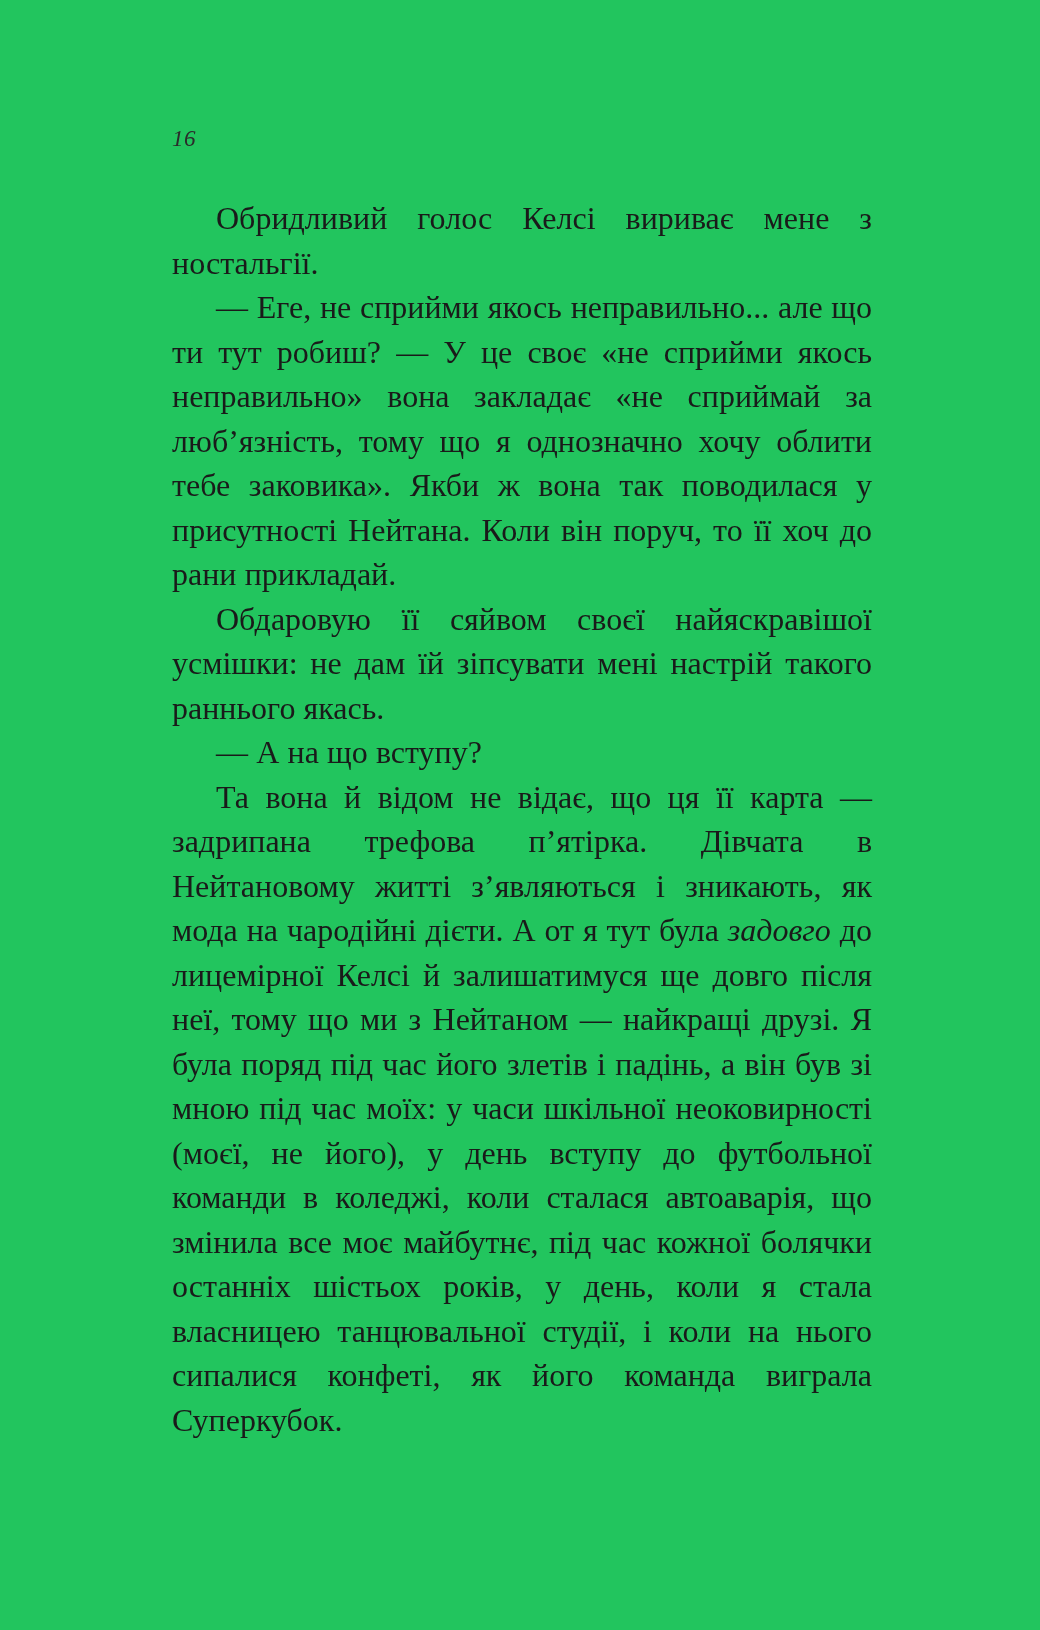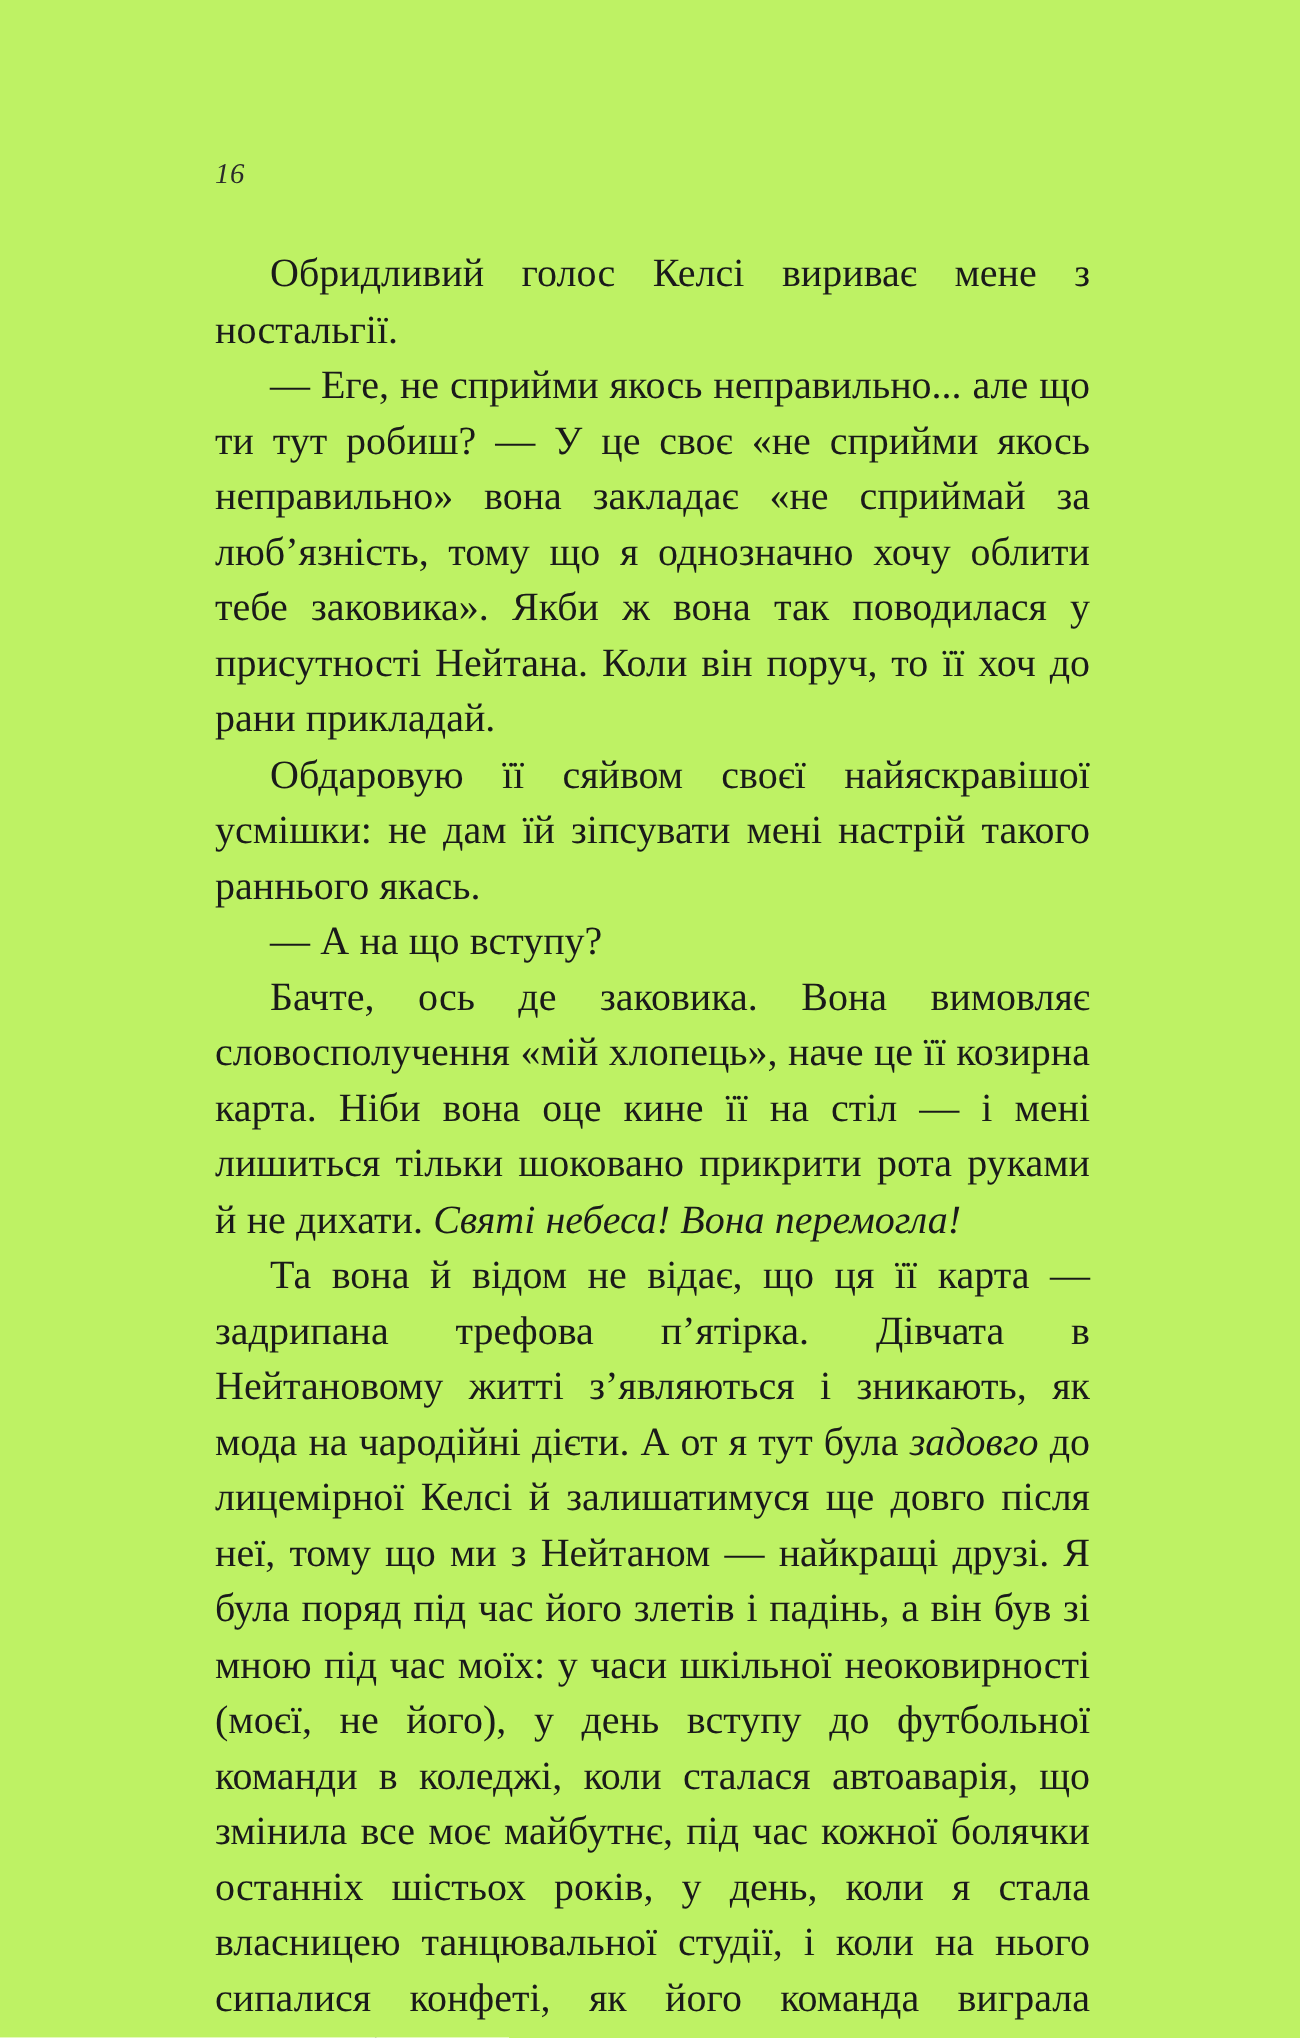--- a/index.html
+++ b/index.html
@@ -4,21 +4,21 @@
 <style>
   html, body {
     margin: 0;
     padding: 0;
     background: #ffffff;
   }
   .page {
     position: relative;
     width: 1040px;
     height: 1630px;
-    background: #bef264;
+    background: #22c55e;
     overflow: hidden;
     font-family: "Liberation Serif", "DejaVu Serif", serif;
     color: #1a1a1a;
   }
   .folio {
     position: absolute;
     left: 172px;
     top: 126px;
     font-size: 23px;
     font-style: italic;
@@ -50,17 +50,16 @@
 
 <div class="page">
 
   <div class="folio">16</div>
 
   <div class="textblock">
       <p id="para-1">Обридливий голос Келсі вириває мене з ностальгії.</p>
       <p id="para-2">— Еге, не сприйми якось неправильно... але що ти тут робиш? — У це своє «не сприйми якось неправильно» вона закладає «не сприймай за люб’язність, тому що я однозначно хочу облити тебе заковика». Якби ж вона так поводилася у присутності Нейтана. Коли він поруч, то її хоч до рани прикладай.</p>
       <p id="para-3">Обдаровую її сяйвом своєї найяскравішої усмішки: не дам їй зіпсувати мені настрій такого раннього якась.</p>
       <p id="para-4">— А на що вступу?</p>
-      <p id="para-6">Бачте, ось де заковика. Вона вимовляє словосполучення «мій хлопець», наче це її козирна карта. Ніби вона оце кине її на стіл — і мені лишиться тільки шоковано прикрити рота руками й не дихати. <em>Святі небеса! Вона перемогла!</em></p>
       <p id="para-7">Та вона й відом не відає, що ця її карта — задрипана трефова п’ятірка. Дівчата в Нейтановому житті з’являються і зникають, як мода на чародійні дієти. А от я тут була <em>задовго</em> до лицемірної Келсі й залишатимуся ще довго після неї, тому що ми з Нейтаном — найкращі друзі. Я була поряд під час його злетів і падінь, а він був зі мною під час моїх: у часи шкільної неоковирності (моєї, не його), у день вступу до футбольної команди в коледжі, коли сталася автоаварія, що змінила все моє майбутнє, під час кожної болячки останніх шістьох років, у день, коли я стала власницею танцювальної студії, і коли на нього сипалися конфеті, як його команда виграла Суперкубок.</p>
     </div>
 
 </div>
 
 </body></html>

